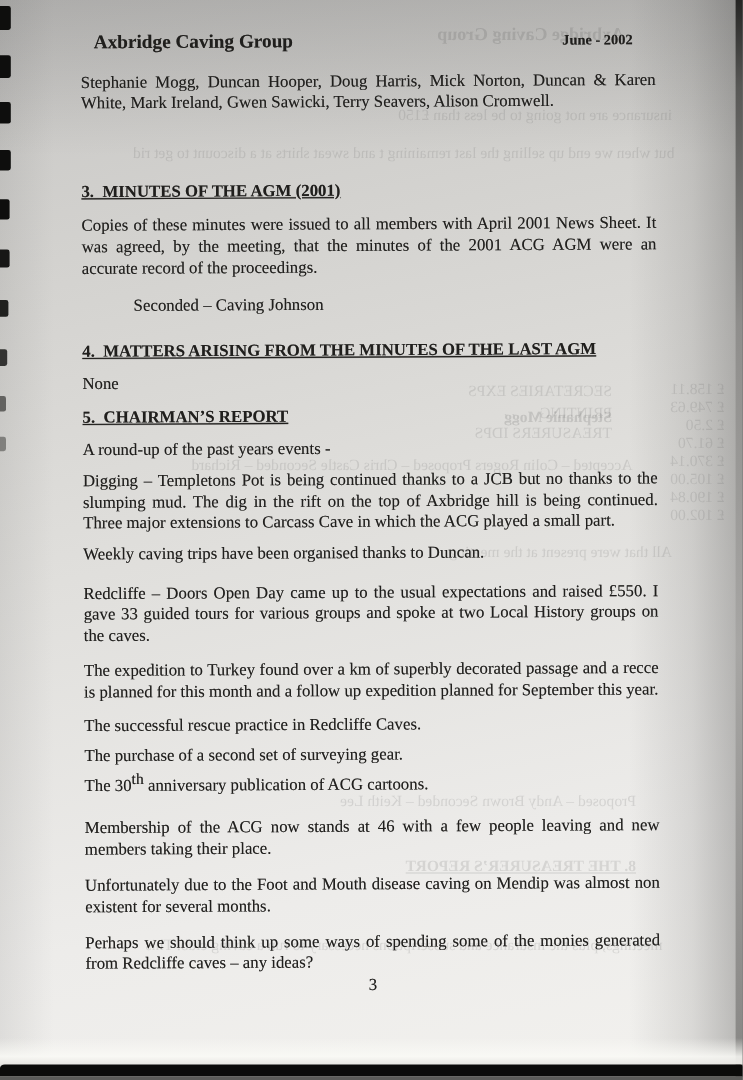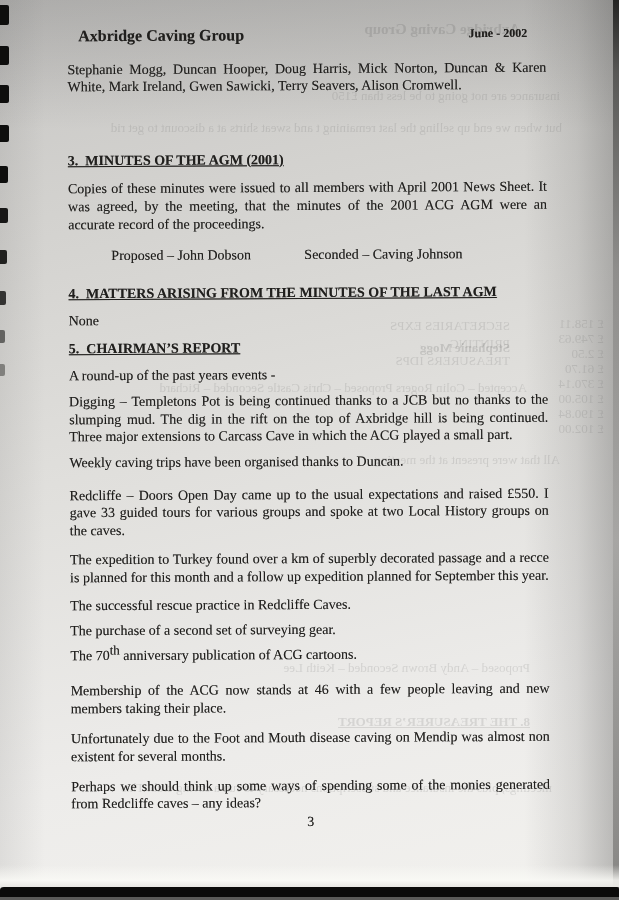--- a/index.html
+++ b/index.html
@@ -100,36 +100,35 @@
     <div class="hdr">
       <span class="org">Axbridge Caving Group</span>
       <span class="date">June - 2002</span>
     </div>
 
     <p class="attendees">Stephanie Mogg, Duncan Hooper, Doug Harris, Mick Norton, Duncan &amp; Karen White, Mark Ireland, Gwen Sawicki, Terry Seavers, Alison Cromwell.</p>
 
     <p class="h h-minutes">3.  MINUTES OF THE AGM (2001)</p>
     <p class="minutes-body">Copies of these minutes were issued to all members with April 2001 News Sheet. It was agreed, by the meeting, that the minutes of the 2001 ACG AGM were an accurate record of the proceedings.</p>
     <div class="prop-row">
-      <span class="proposed">Proposed – John Dobson</span>
       <span class="seconded">Seconded – Caving Johnson</span>
     </div>
 
     <p class="h h-matters">4.  MATTERS ARISING FROM THE MINUTES OF THE LAST AGM</p>
     <p class="none">None</p>
 
     <p class="h h-chair">5.  CHAIRMAN’S REPORT</p>
     <p class="roundup">A round-up of the past years events -</p>
     <p class="p-digging">Digging – Templetons Pot is being continued thanks to a JCB but no thanks to the slumping mud. The dig in the rift on the top of Axbridge hill is being continued. Three major extensions to Carcass Cave in which the ACG played a small part.</p>
     <p class="p-weekly">Weekly caving trips have been organised thanks to Duncan.</p>
     <p class="p-redcliffe">Redcliffe – Doors Open Day came up to the usual expectations and raised £550. I gave 33 guided tours for various groups and spoke at two Local History groups on the caves.</p>
     <p class="p-turkey">The expedition to Turkey found over a km of superbly decorated passage and a recce is planned for this month and a follow up expedition planned for September this year.</p>
     <p class="p-rescue">The successful rescue practice in Redcliffe Caves.</p>
     <p class="p-survey">The purchase of a second set of surveying gear.</p>
-    <p class="p-anniv"><span>The 70</span><sup>th</sup><span> anniversary publication of ACG cartoons.</span></p>
+    <p class="p-anniv"><span>The 30</span><sup>th</sup><span> anniversary publication of ACG cartoons.</span></p>
     <p class="p-member">Membership of the ACG now stands at 46 with a few people leaving and new members taking their place.</p>
     <p class="p-foot">Unfortunately due to the Foot and Mouth disease caving on Mendip was almost non existent for several months.</p>
     <p class="p-monies">Perhaps we should think up some ways of spending some of the monies generated from Redcliffe caves – any ideas?</p>
 
     <p class="pagenum">3</p>
   </div>
 
   <div class="right-edge"></div>
   <div class="bottom-highlight"></div>
   <div class="bottom-band"></div>

